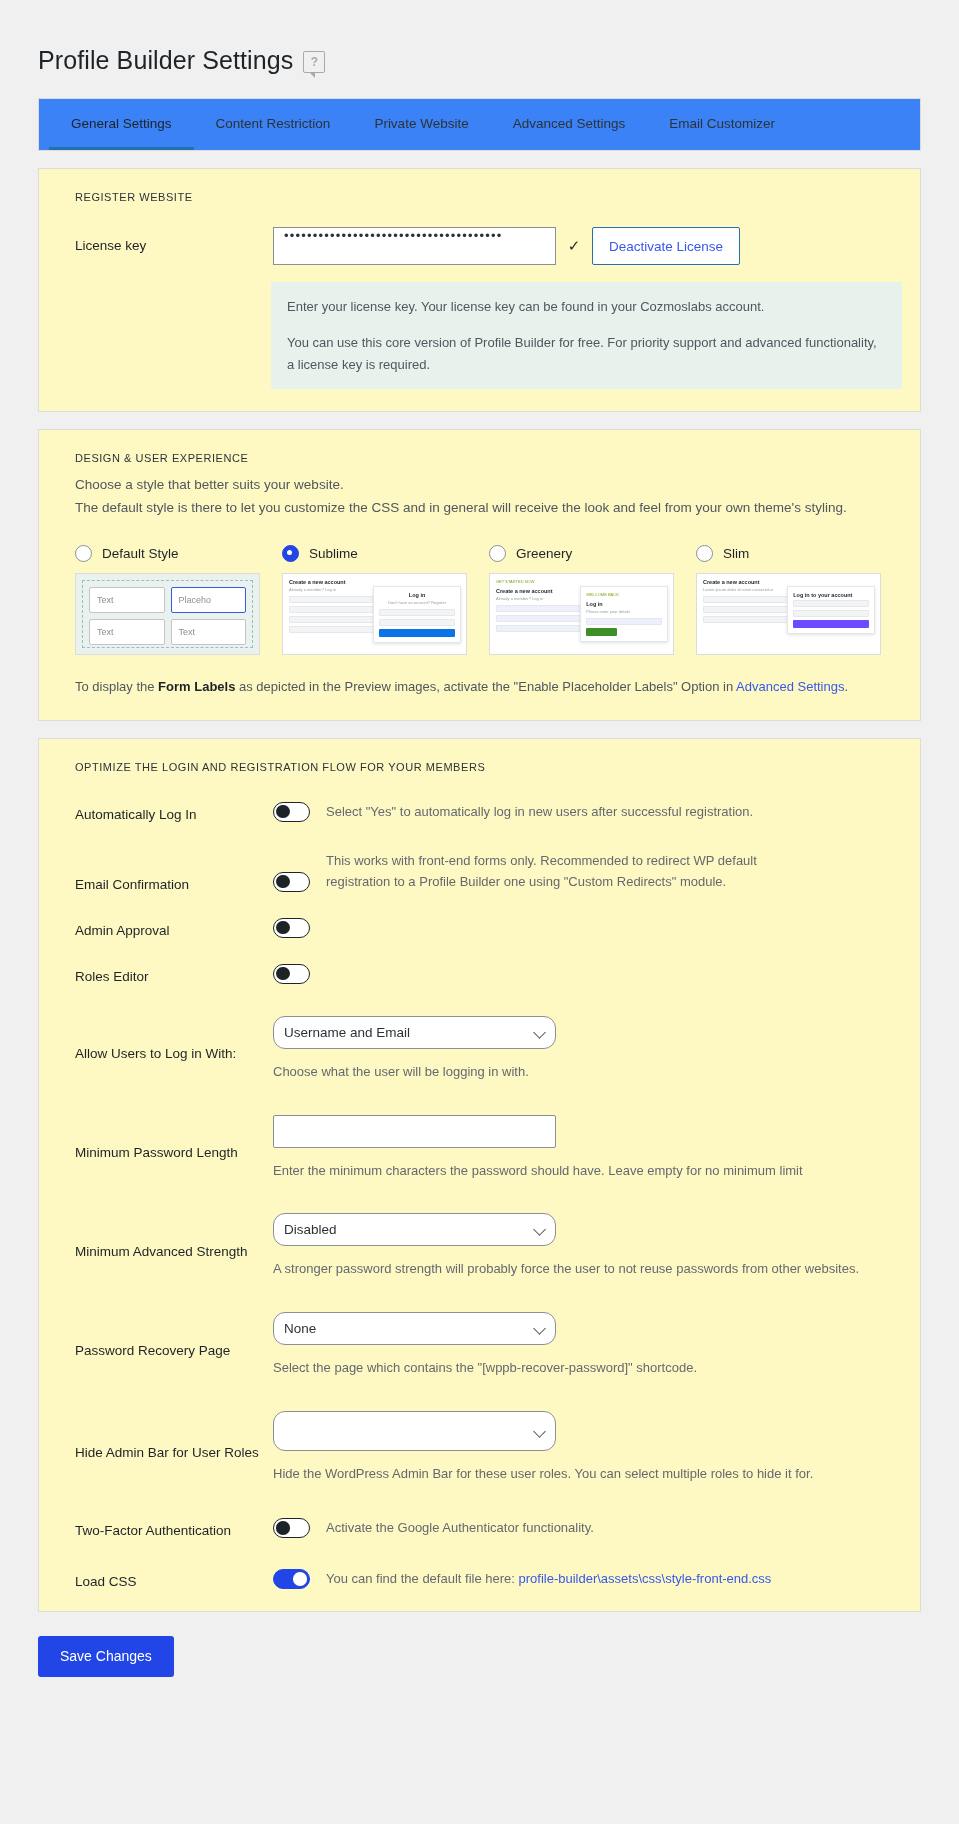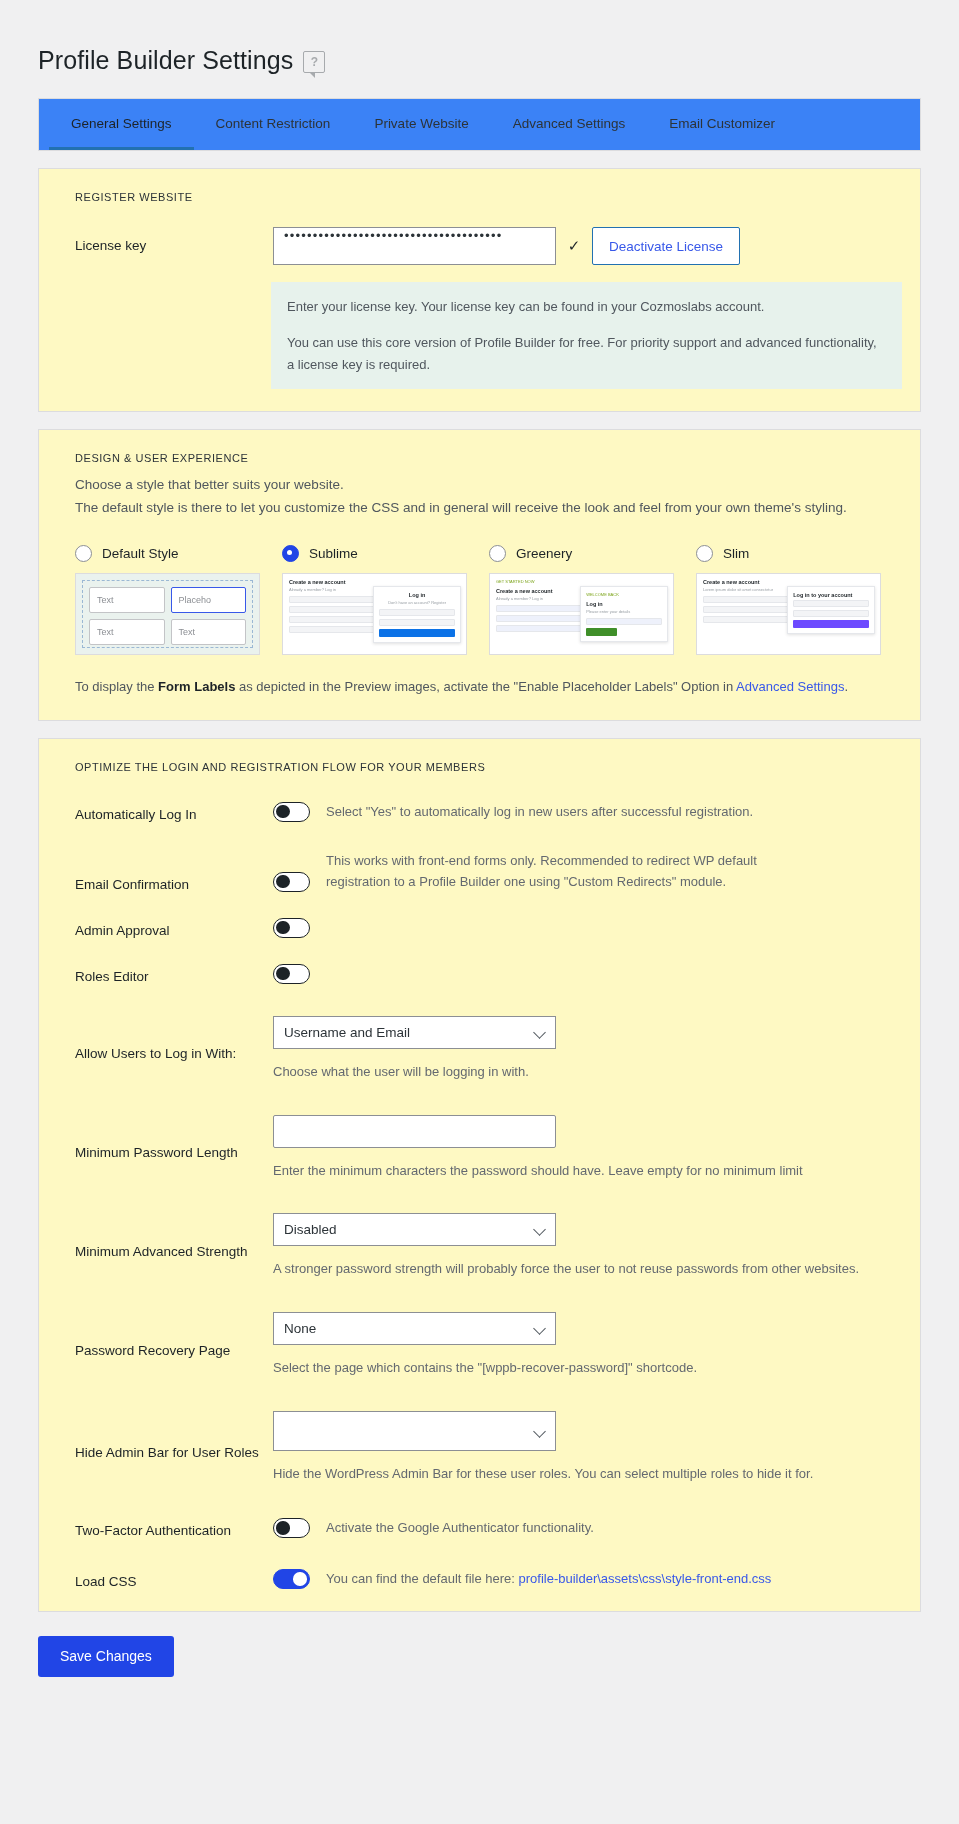--- a/index.html
+++ b/index.html
@@ -155,21 +155,21 @@
   .toggle.on .knob{ left:auto; right:2.4px; background:#fff; }
   .opt-help { flex:1 1 auto; font-size:13px; color:#646970; line-height:1.62; padding-top:2px; max-width:495px;}
 
   
   .fld-row { display:flex; align-items:center; padding: 0 18px 0 36px; margin-top:32px;}
   .fld-label { width:198px; flex:0 0 198px; font-size:13.5px; color:#1d2327; padding-top:9px;}
   .fld-wrap { flex:1 1 auto; }
   .sel {
     width:283px; height:33px; border:1px solid #8c8f94; background:#fff;
     display:flex; align-items:center; padding:0 10px; font-size:13.5px; color:#2c3338;
-    position:relative; cursor:pointer; border-radius:0;
+    position:relative; cursor:pointer; border-radius:12px;
   }
   .sel .chev { position:absolute; right:11px; top:11px; width:9px;height:9px;
     border-right:1.6px solid #50575e; border-bottom:1.6px solid #50575e;
     transform:rotate(45deg); }
   .txt-input {
     width:283px; height:33px; border:1px solid #8c8f94; background:#fff; border-radius:2px;
   }
   .fld-help { font-size:13px; color:#646970; margin-top:13px; line-height:1.6;}
 
   

